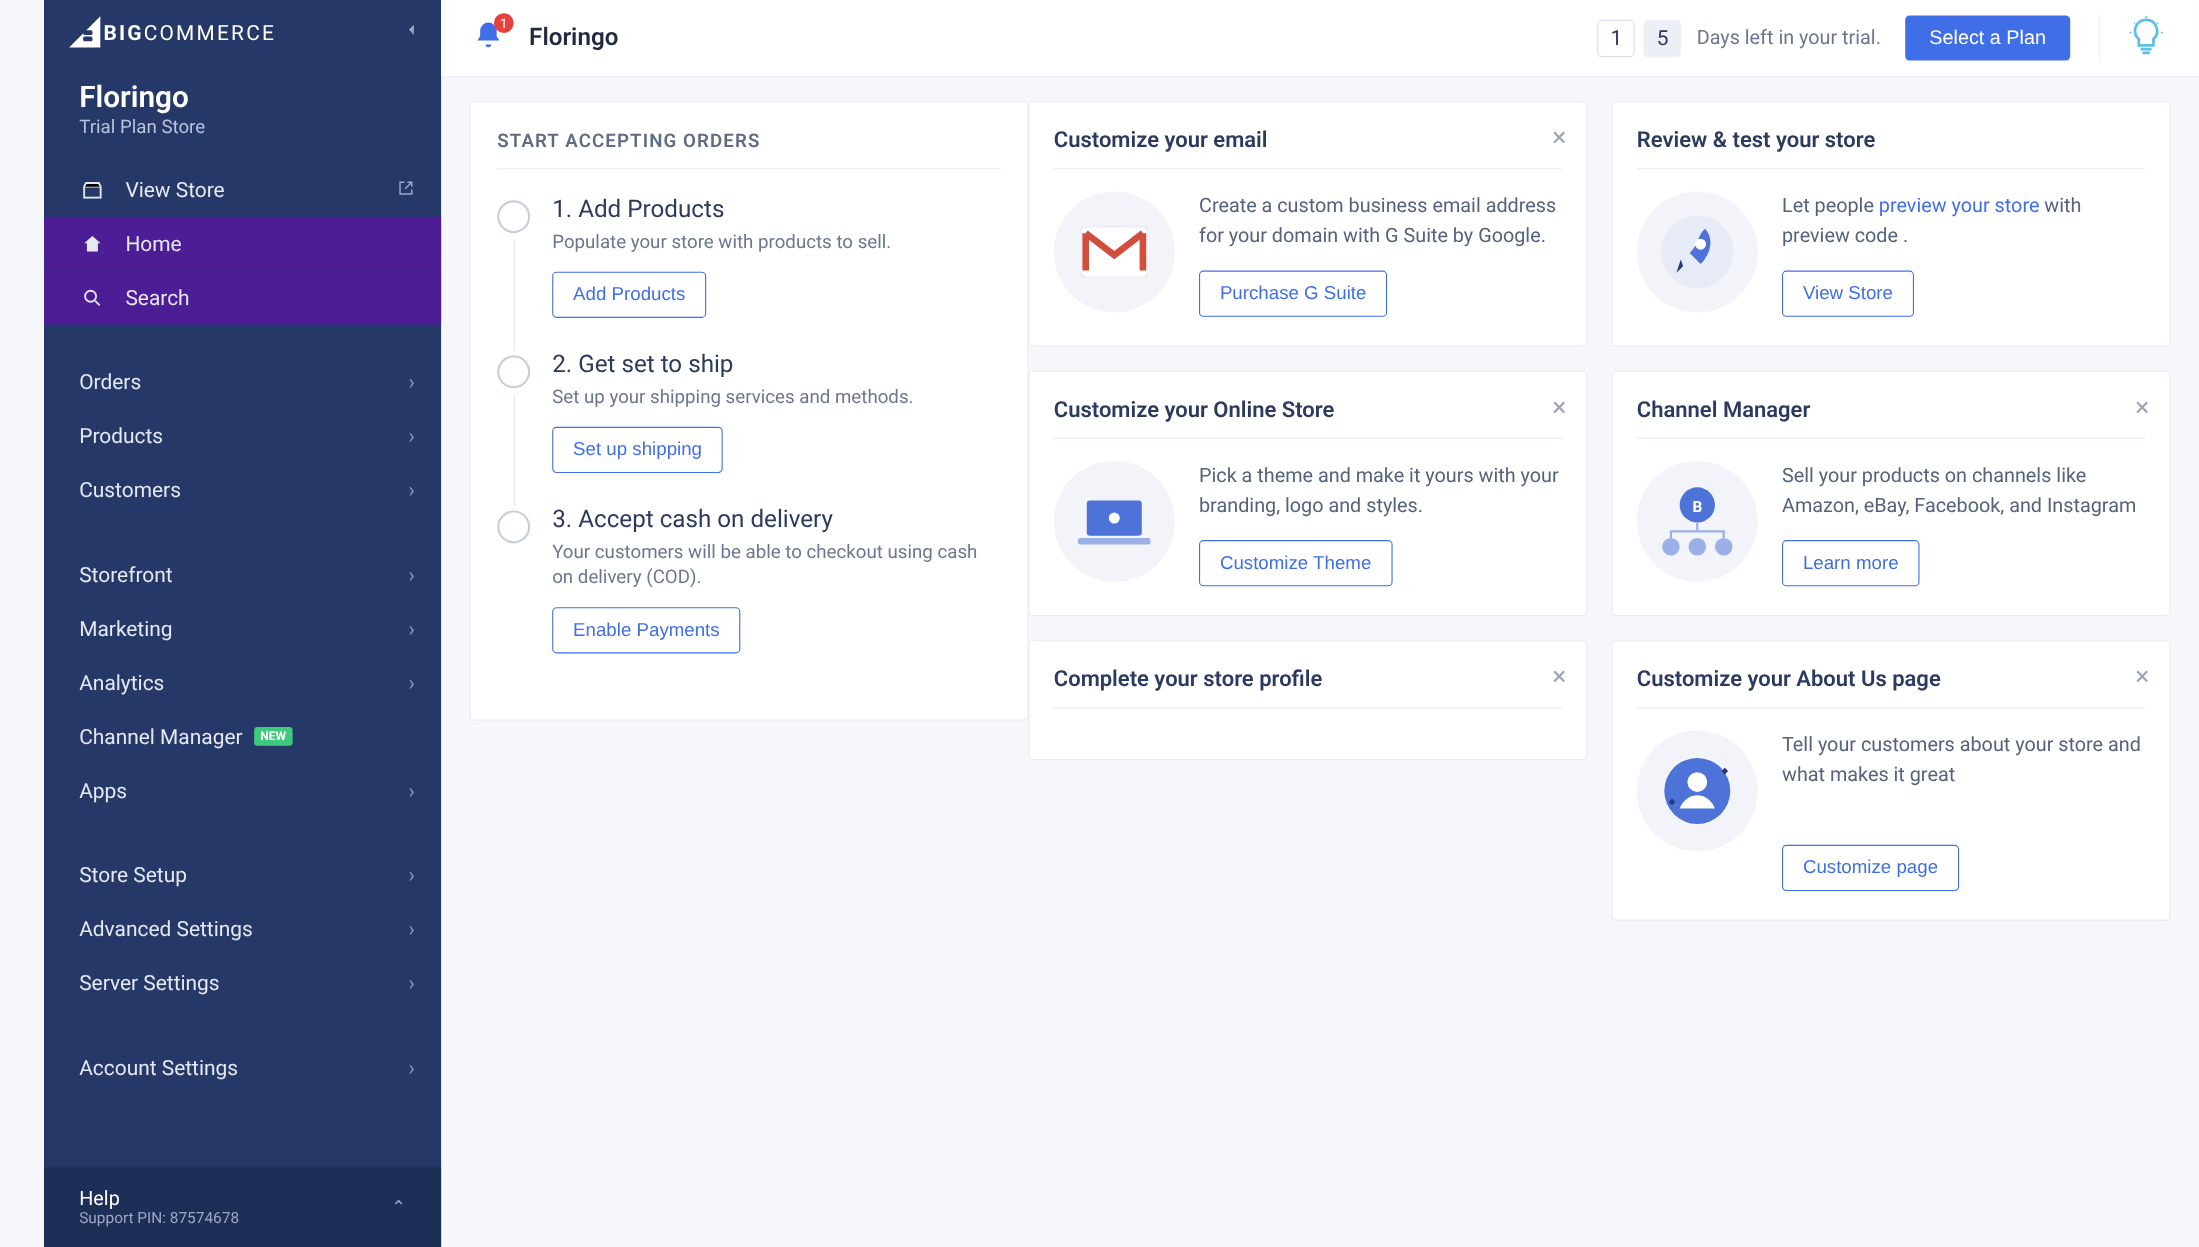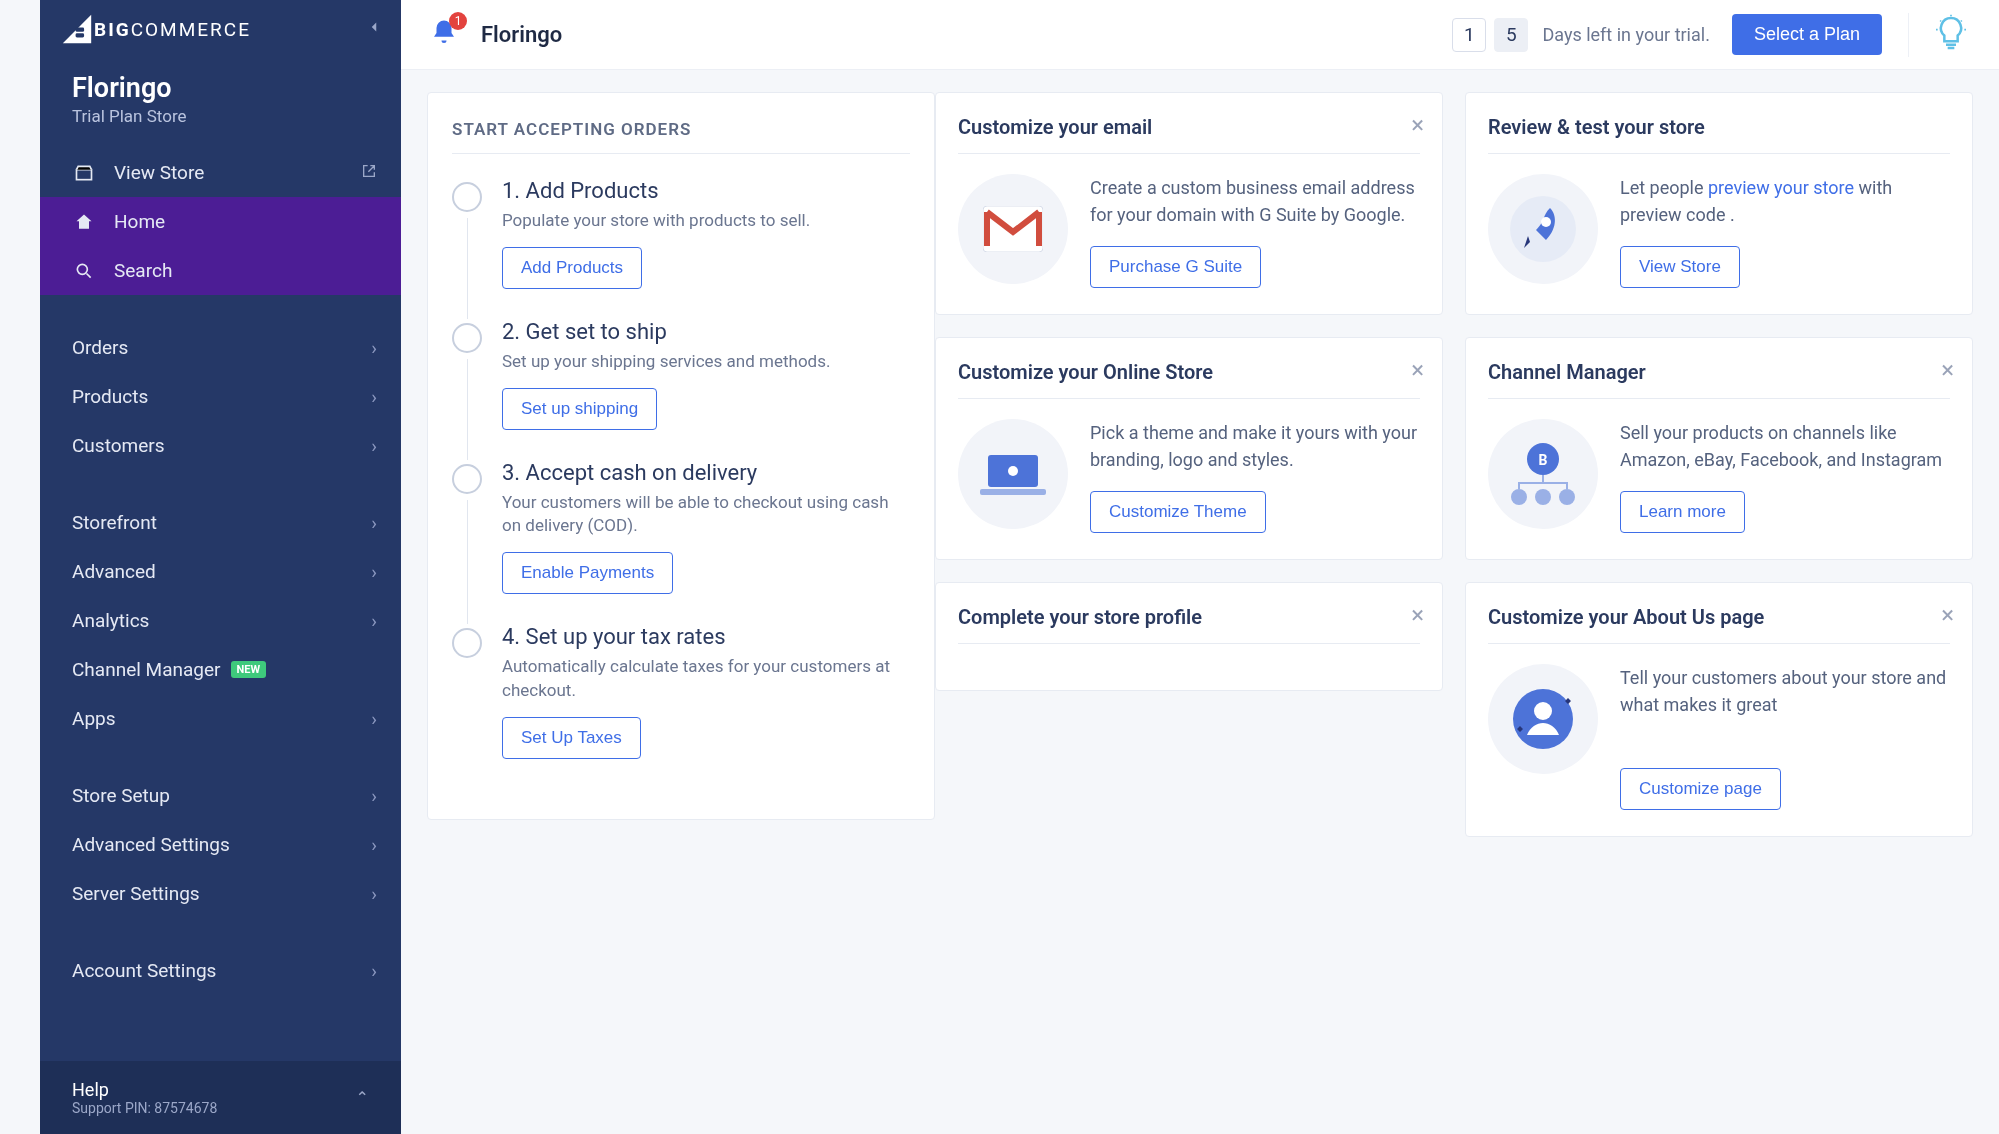--- a/index.html
+++ b/index.html
@@ -130,21 +130,21 @@
           <span class="chev">›</span>
         </div>
 
       <div class="nav-section-gap"></div>
 
       <div class="nav-item">
           <span>Storefront</span>
           <span class="chev">›</span>
         </div>
       <div class="nav-item">
-          <span>Advanced</span>
+          <span>Marketing</span>
           <span class="chev">›</span>
         </div>
       <div class="nav-item">
           <span>Analytics</span>
           <span class="chev">›</span>
         </div>
       <div class="nav-item">
           <span>Channel Manager</span>
           <span class="new-badge">NEW</span>
         </div>
@@ -228,27 +228,20 @@
             <div class="step-desc">Set up your shipping services and methods.</div>
             <button class="btn-outline">Set up shipping</button>
           </div>
           <div class="step">
             <div class="step-circle"></div>
             <div class="step-line"></div>
             <div class="step-title">3. Accept cash on delivery</div>
             <div class="step-desc">Your customers will be able to checkout using cash on delivery (COD).</div>
             <button class="btn-outline">Enable Payments</button>
           </div>
-          <div class="step">
-            <div class="step-circle"></div>
-            
-            <div class="step-title">4. Set up your tax rates</div>
-            <div class="step-desc">Automatically calculate taxes for your customers at checkout.</div>
-            <button class="btn-outline">Set Up Taxes</button>
-          </div>
         </div>
       </div>
 
       <div class="right-col">
         <div class="col">
           <div class="card tile">
             <span class="tile-close">×</span>
             <div class="tile-title">Customize your email</div>
             <hr class="tile-divider">
             <div class="tile-body">

